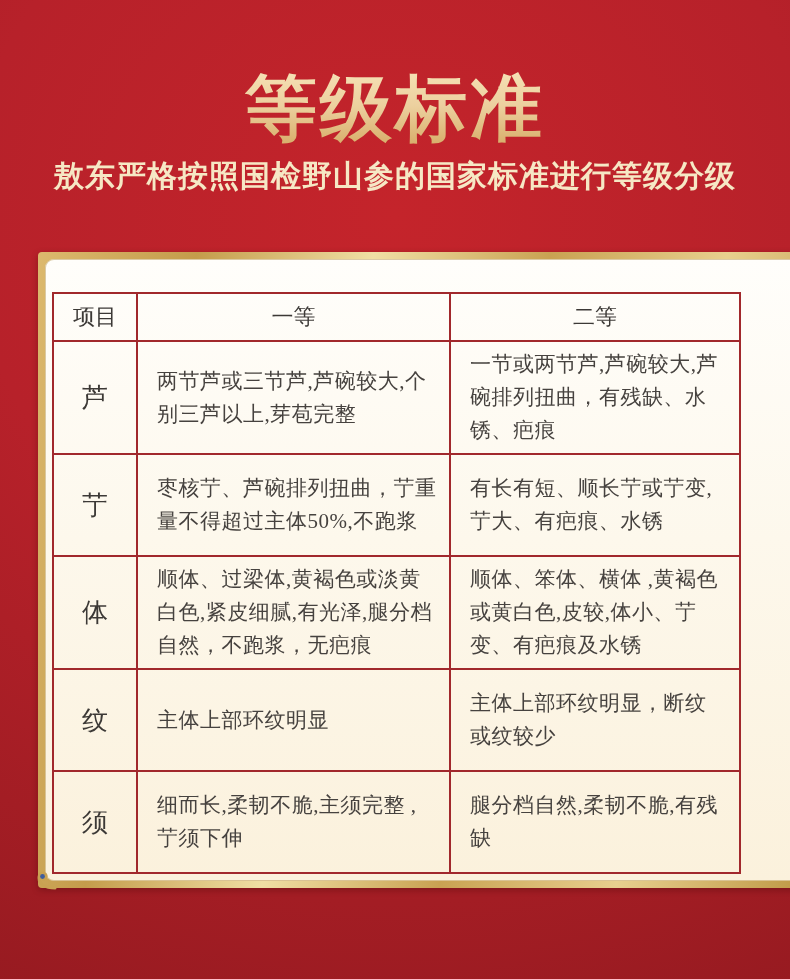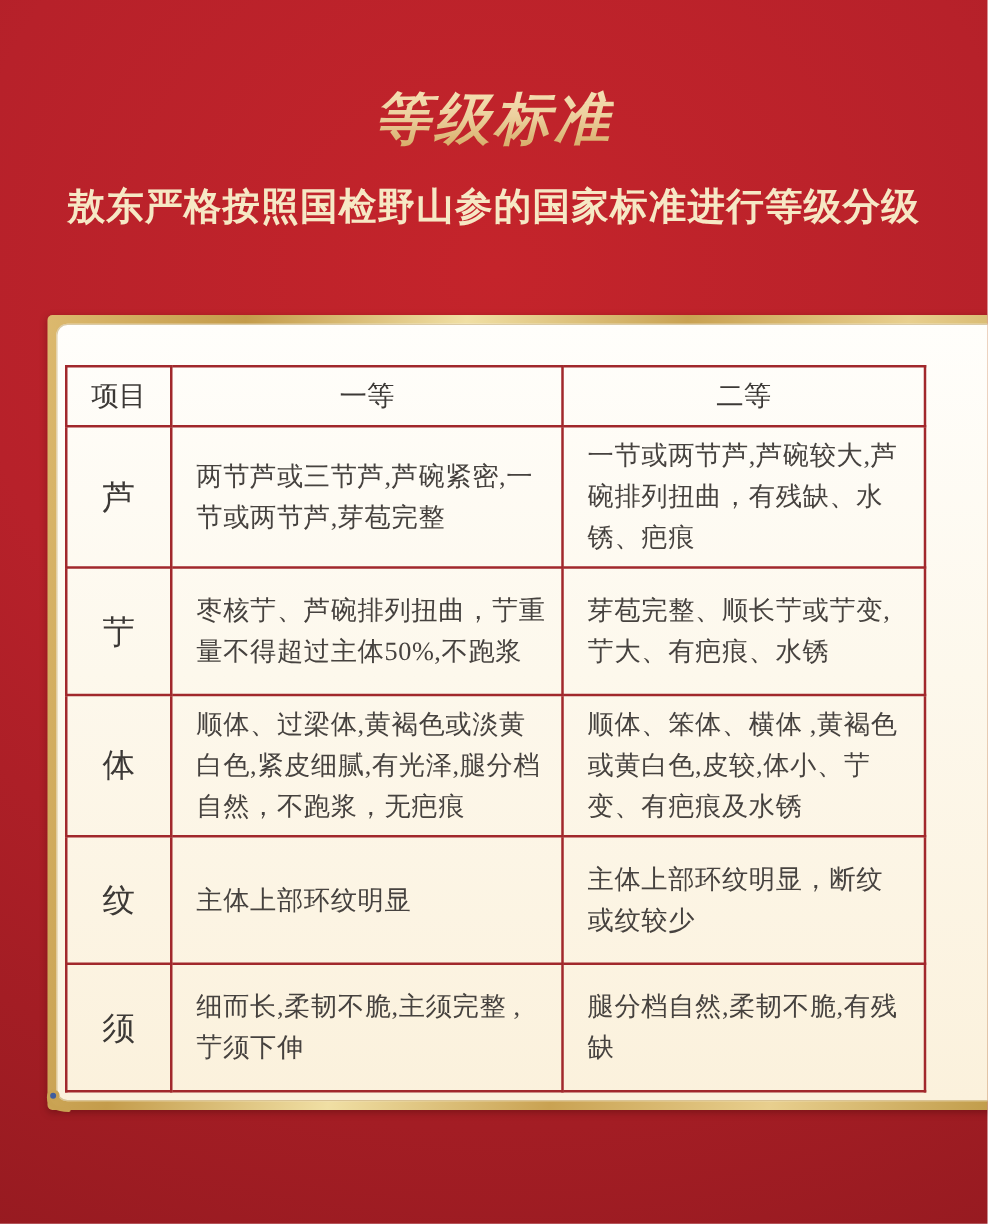--- a/index.html
+++ b/index.html
@@ -10,34 +10,33 @@
   .page {
     position: relative;
     width: 790px;
     height: 979px;
     overflow: hidden;
     background:
       radial-gradient(ellipse 120% 90% at 50% 22%, #c4242b 0%, #b7212a 45%, #a31d24 78%, #951a20 100%);
   }
   .header { text-align: center; padding-top: 72px; }
   .page-title {
-    font-size: 45px;
+    font-size: 72px;
     font-weight: bold;
     letter-spacing: 3px;
     line-height: 1.05;
     color: #e9cd9d;
     background: linear-gradient(180deg, #f5e0b4 0%, #ecd09e 45%, #d6ab66 100%);
     -webkit-background-clip: text;
     background-clip: text;
     -webkit-text-fill-color: transparent;
     display: inline-block;
-    font-style: italic;
   }
   .page-subtitle {
-    margin-top: 26px;
+    margin-top: 8px;
     font-size: 30px;
     font-weight: bold;
     letter-spacing: 1px;
     color: #f6e8c5;
   }
   
   .panel {
     position: absolute;
     left: 38px;
     top: 252px;
@@ -123,27 +122,27 @@
         <thead>
           <tr>
             <th>项目</th>
             <th>一等</th>
             <th>二等</th>
           </tr>
         </thead>
         <tbody>
           <tr>
             <td class="cell-item">芦</td>
-            <td class="cell-text">两节芦或三节芦,芦碗紧密,一节或两节芦,芽苞完整</td>
+            <td class="cell-text">两节芦或三节芦,芦碗较大,个别三芦以上,芽苞完整</td>
             <td class="cell-text">一节或两节芦,芦碗较大,芦碗排列扭曲，有残缺、水锈、疤痕</td>
           </tr>
           <tr>
             <td class="cell-item">艼</td>
             <td class="cell-text">枣核艼、芦碗排列扭曲，艼重量不得超过主体50%,不跑浆</td>
-            <td class="cell-text">芽苞完整、顺长艼或艼变,艼大、有疤痕、水锈</td>
+            <td class="cell-text">有长有短、顺长艼或艼变,艼大、有疤痕、水锈</td>
           </tr>
           <tr>
             <td class="cell-item">体</td>
             <td class="cell-text">顺体、过梁体,黄褐色或淡黄白色,紧皮细腻,有光泽,腿分档自然，不跑浆，无疤痕</td>
             <td class="cell-text">顺体、笨体、横体 ,黄褐色或黄白色,皮较,体小、艼变、有疤痕及水锈</td>
           </tr>
           <tr>
             <td class="cell-item">纹</td>
             <td class="cell-text">主体上部环纹明显</td>
             <td class="cell-text">主体上部环纹明显，断纹或纹较少</td>

